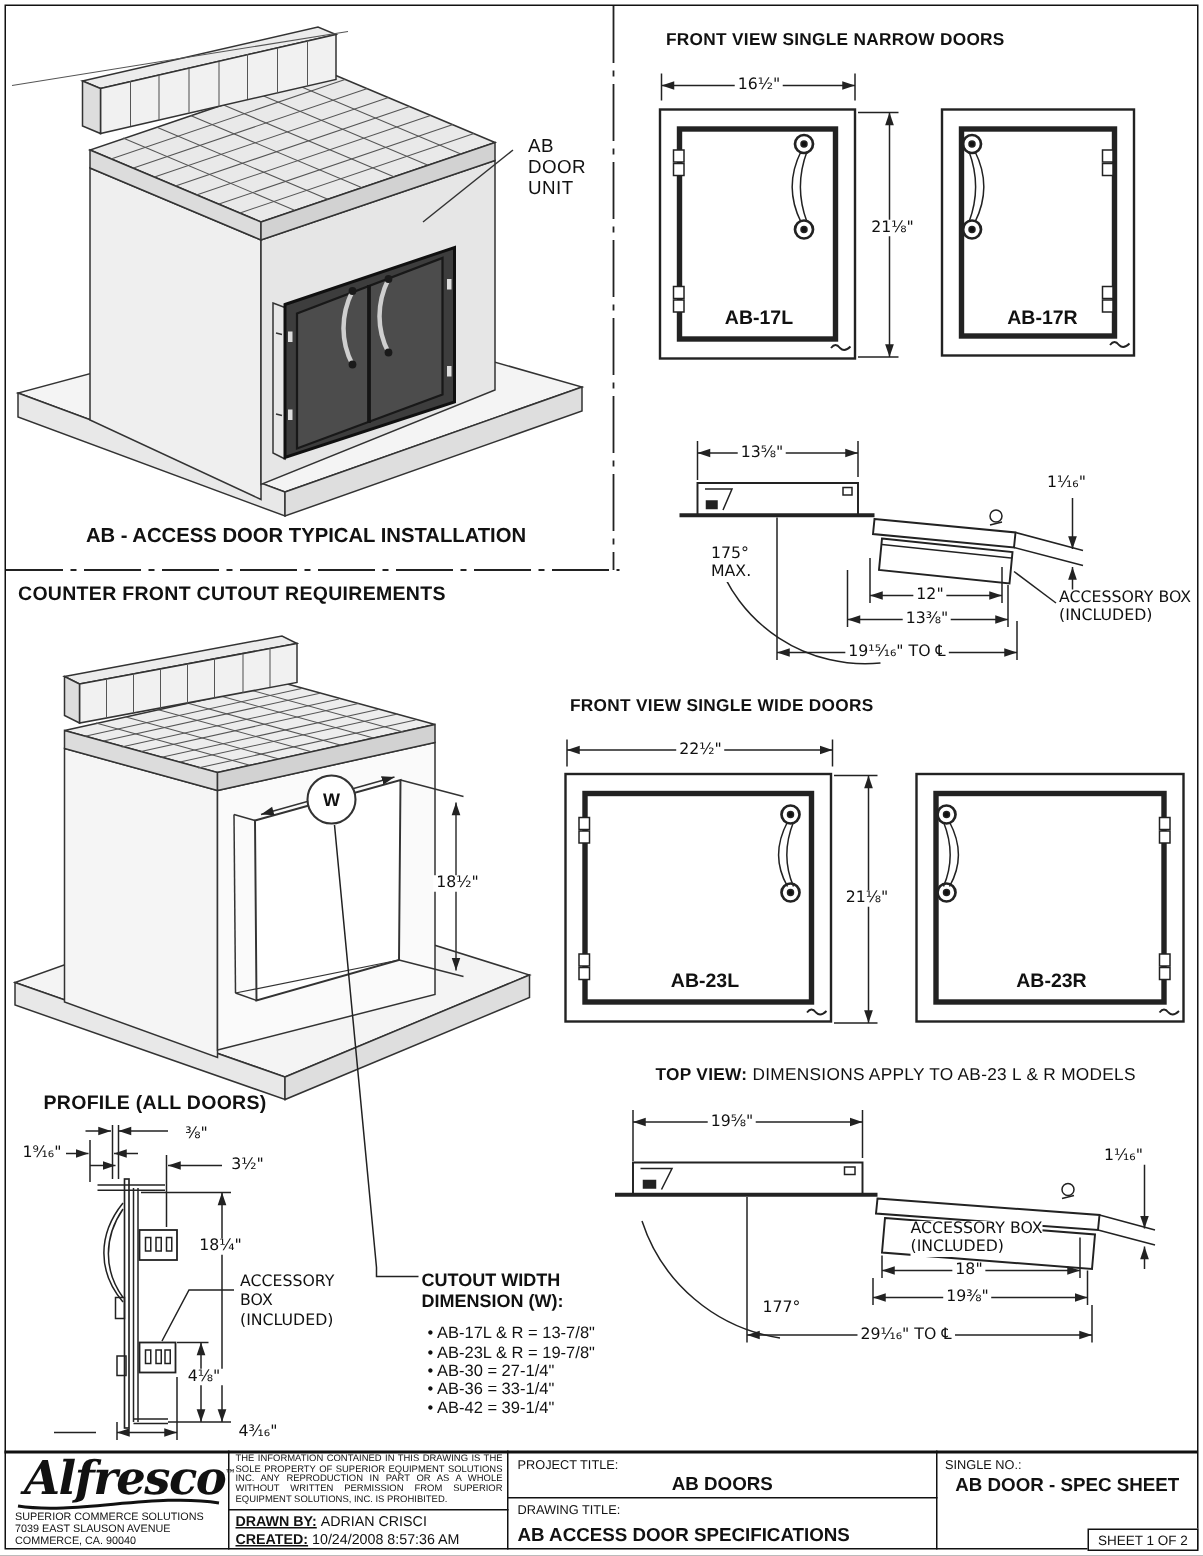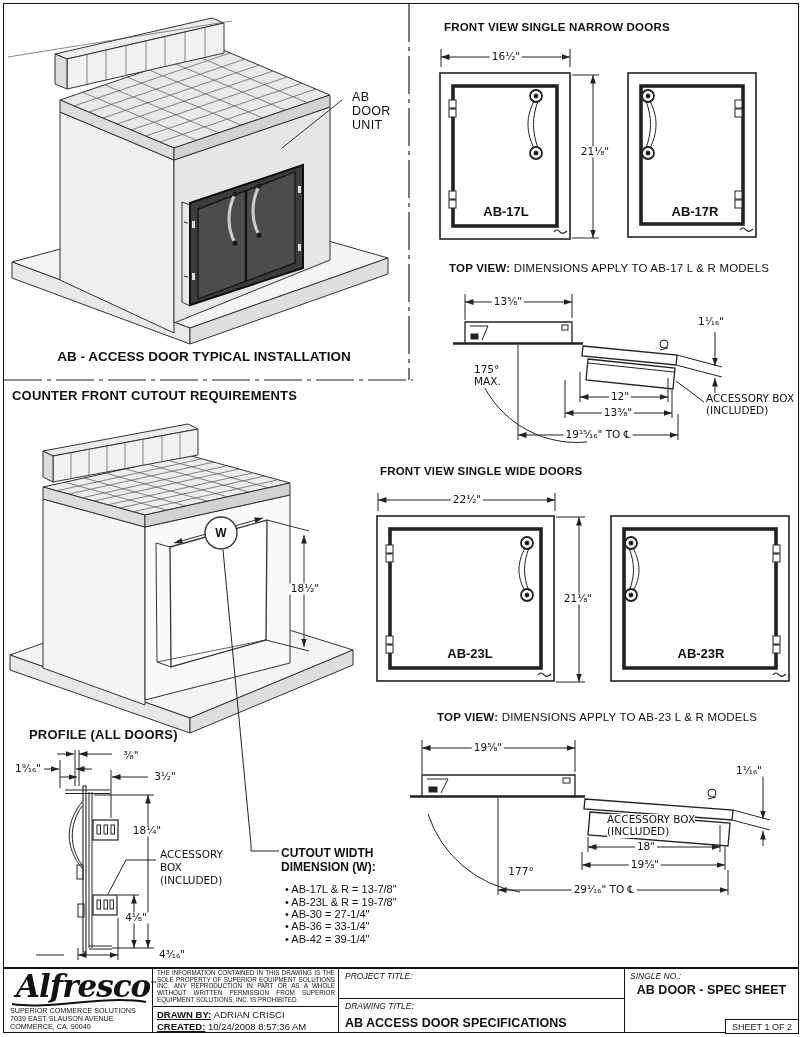--- a/index.html
+++ b/index.html
@@ -15,21 +15,21 @@
   .hd2{font-weight:bold;font-size:13px;letter-spacing:.2px;}
   .door-label{font-weight:bold;font-size:13px;transform:translateX(-50%);}
   .cap{font-weight:bold;font-size:13.5px;text-align:center;}
   .cw-title{font-weight:bold;font-size:12px;}
   .cw-item{font-size:11px;}
   .iso-label{font-size:12.5px;letter-spacing:.3px;}
   .wlab{font-weight:bold;font-size:12px;transform:translate(-50%,-50%);z-index:6;}
   svg{position:absolute;overflow:visible;}
   
   .tb-line{position:absolute;background:#111;}
-  .lbl-sm{font-size:8.5px;font-style:italic;}
+  .lbl-sm{font-size:8.5px;}
   .tb-big{font-weight:bold;font-size:12.5px;text-align:center;}
   .legal{font-family:"Liberation Sans",sans-serif;font-size:6.3px;line-height:6.7px;
          text-align:justify;white-space:normal;}
   .meta{font-size:9.5px;}
   .meta b{font-weight:bold;text-decoration:underline;}
   .logo{font-family:"DejaVu Serif",serif;font-style:italic;font-weight:bold;font-size:31px;
         letter-spacing:-1px;}
   .logo-tm{font-size:7px;vertical-align:super;}
   .addr{font-size:7.2px;line-height:8.2px;}
   .sheet-box{position:absolute;border:1.2px solid #111;display:flex;align-items:center;
@@ -239,23 +239,20 @@
       <circle cx="220" cy="113" r="6" stroke-width="1.8"></circle>
         <circle cx="220" cy="113" r="2" fill="#111"></circle>
       <path d="M312,190 q3,-4 6,0 q3,3 7,-1" stroke-width="1.2"></path>
     </g>
   </svg>
   <span class="t dim" style="left:506px;top:57px">16¹⁄₂"</span>
   <span class="t dim" style="left:595px;top:152px">21¹⁄₈"</span>
   <span class="t door-label" style="left:506px;top:204px">AB-17L</span>
   <span class="t door-label" style="left:695px;top:204px">AB-17R</span>
 
-  <span class="t hd" style="left:449px;top:262px">
-    <span>TOP VIEW:</span><span class="rest"> DIMENSIONS APPLY TO AB-17 L &amp; R MODELS</span>
-  </span>
 
   <svg style="left:430px;top:282px" width="372" height="176">
     <g stroke="#222" stroke-width="1" fill="none">
       <line x1="35" y1="12" x2="35" y2="38"></line>
         <line x1="142" y1="12" x2="142" y2="36"></line>
       <line x1="35" y1="20" x2="142" y2="20" marker-start="url(#as)" marker-end="url(#ae)"></line>
       <path d="M35,61 V40 H142 V61" stroke-width="1.3"></path>
       <path d="M40,44 H58 L52,58"></path>
       <rect x="41" y="52" width="7" height="5" fill="#222"></rect>
       <rect x="132" y="43" width="6" height="5" fill="none"></rect>
@@ -477,20 +474,21 @@
 
   <div class="t legal" style="left:157px;top:970px;width:178px;">THE INFORMATION CONTAINED IN THIS DRAWING IS THE SOLE PROPERTY OF SUPERIOR EQUIPMENT SOLUTIONS INC. ANY REPRODUCTION IN PART OR AS A WHOLE WITHOUT WRITTEN PERMISSION FROM SUPERIOR EQUIPMENT SOLUTIONS, INC. IS PROHIBITED.</div>
   <span class="t meta" style="left:157px;top:1009px">
     <b>DRAWN BY:</b>&nbsp;<span>ADRIAN CRISCI</span>
   </span>
   <span class="t meta" style="left:157px;top:1021px">
     <b>CREATED:</b>&nbsp;<span>10/24/2008 8:57:36 AM</span>
   </span>
 
   <span class="t lbl-sm" style="left:345px;top:971px">PROJECT TITLE:</span>
+  <span class="t tb-big" style="left:339px;top:982px;width:285px;text-align:center;">AB DOORS</span>
   <span class="t lbl-sm" style="left:345px;top:1001px">DRAWING TITLE:</span>
   <span class="t tb-big" style="left:345px;top:1016px">AB ACCESS DOOR SPECIFICATIONS</span>
 
   <span class="t lbl-sm" style="left:630px;top:971px">SINGLE NO.:</span>
   <span class="t tb-big" style="left:625px;top:983px;width:173px;text-align:center;">AB DOOR - SPEC SHEET</span>
   <div class="sheet-box" style="left:725px;top:1019px;width:72px;height:13px;">
     <span>SHEET 1 OF 2</span>
   </div>
 
 </div>

